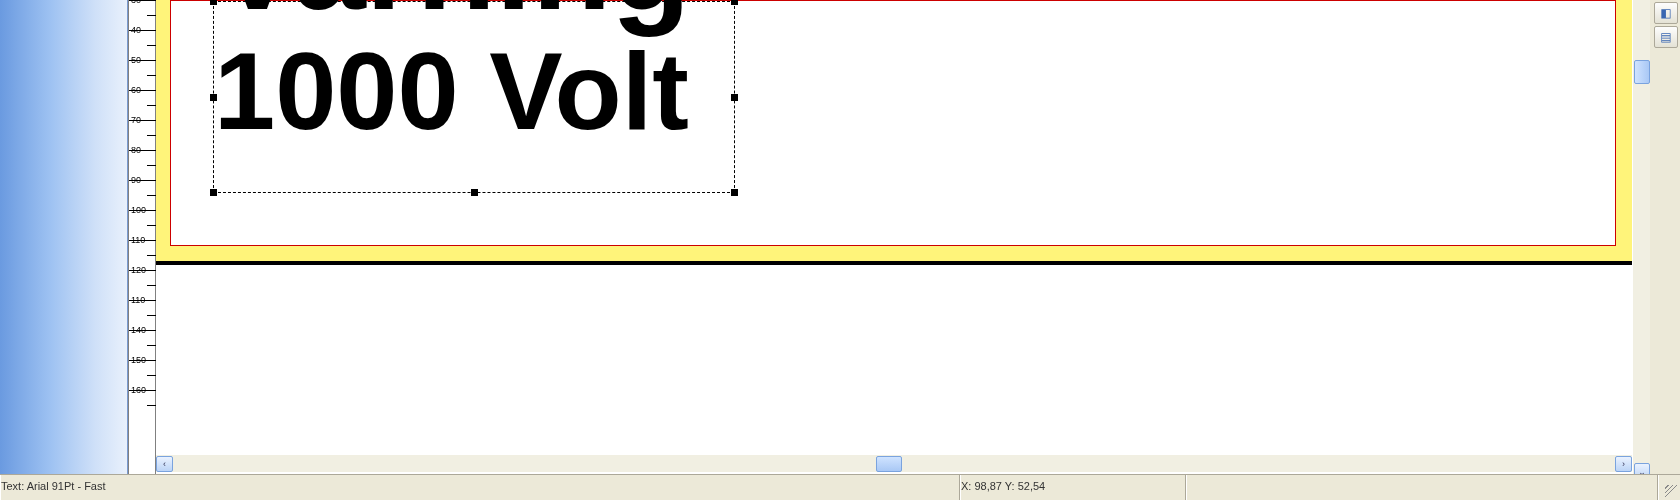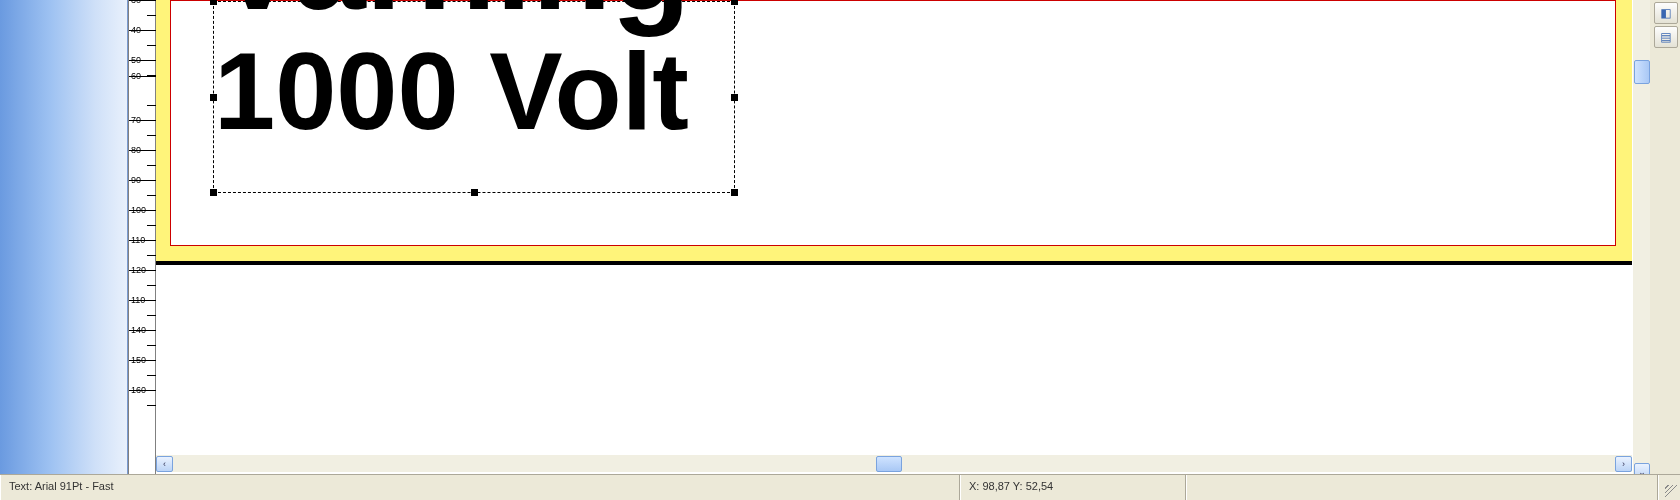--- a/index.html
+++ b/index.html
@@ -195,21 +195,21 @@
     width: 1680px; height: 26px;
     background: #ece9d8;
     border-top: 1px solid #aca899;
     display: flex;
     align-items: center;
     font-size: 11px;
     color: #333;
   }
   .statusbar .cell {
     height: 100%;
-    padding: 5px 8px 0 8px;
+    padding: 5px 8px 0 0;
     border-right: 1px solid #aca899;
     border-left: 1px solid #fff;
     white-space: nowrap;
     overflow: hidden;
   }
   .cell.selinfo { width: 960px; }
   .cell.coords  { width: 226px; }
   .cell.printer { width: 270px; }
   .cell.spacer  { flex: 1; }
   .cell.grip    { width: 22px; border-right:none; position:relative; }
@@ -233,21 +233,21 @@
       </div>
       <div class="minor" style="top: 15px;"></div>
       <div class="tick" style="top: 30px;">
         <span class="lbl">40</span>
       </div>
       <div class="minor" style="top: 45px;"></div>
       <div class="tick" style="top: 60px;">
         <span class="lbl">50</span>
       </div>
       <div class="minor" style="top: 75px;"></div>
-      <div class="tick" style="top: 76px;">
+      <div class="tick" style="top: 90px;">
         <span class="lbl">60</span>
       </div>
       <div class="minor" style="top: 105px;"></div>
       <div class="tick" style="top: 120px;">
         <span class="lbl">70</span>
       </div>
       <div class="minor" style="top: 135px;"></div>
       <div class="tick" style="top: 150px;">
         <span class="lbl">80</span>
       </div>

